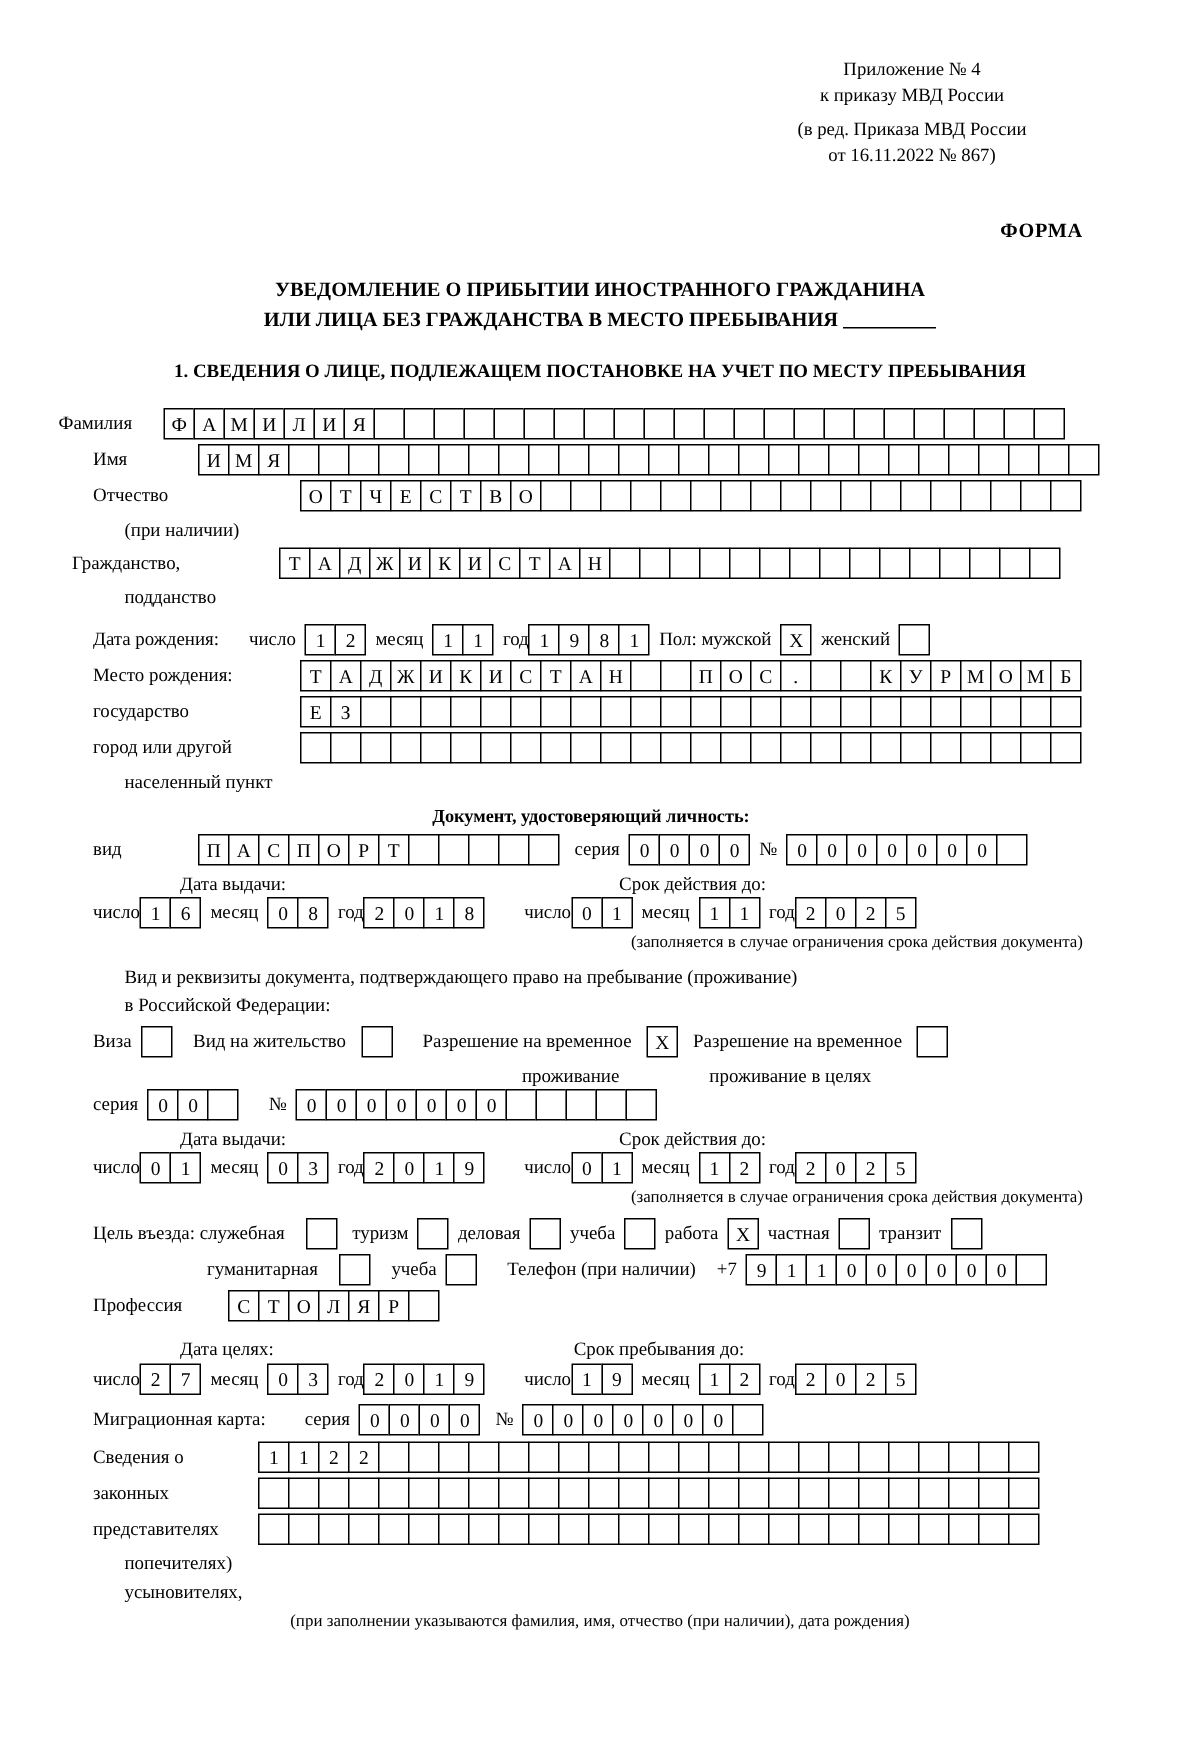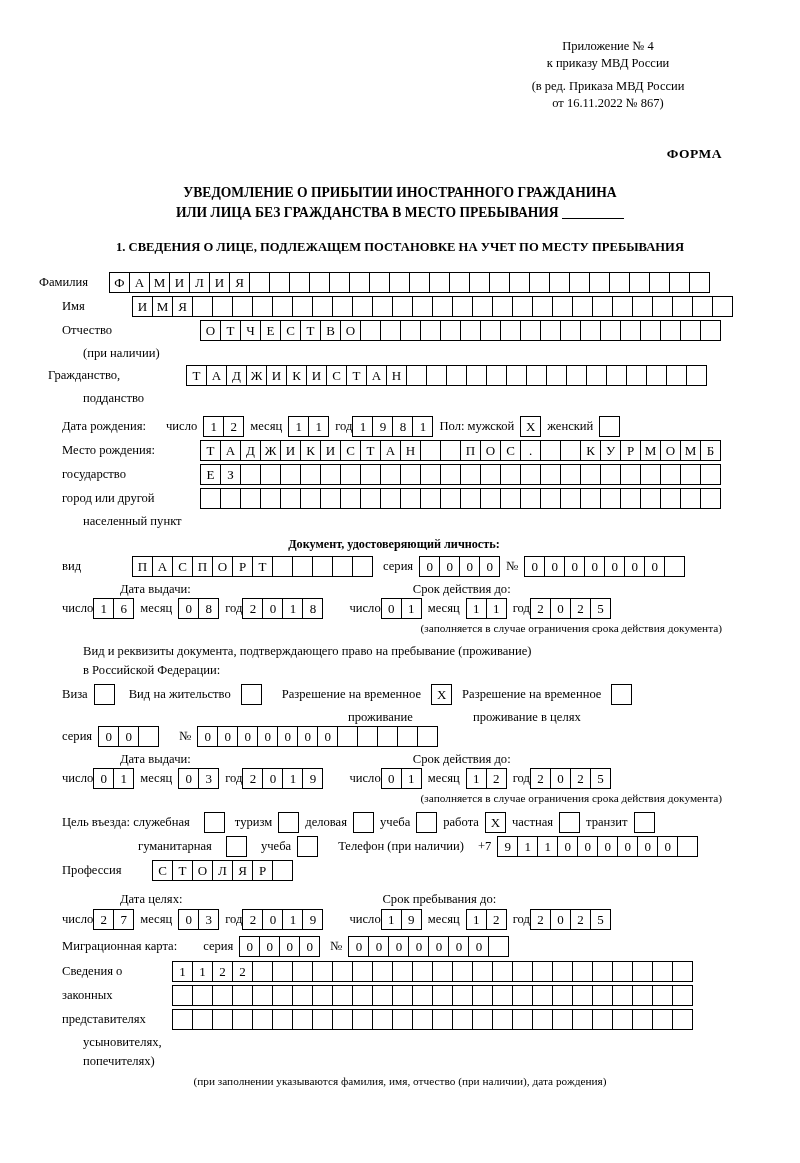--- a/index.html
+++ b/index.html
@@ -816,19 +816,19 @@
           <div class="bx"></div>
           <div class="bx"></div>
           <div class="bx"></div>
           <div class="bx"></div>
           <div class="bx"></div>
           <div class="bx"></div>
           <div class="bx"></div>
           <div class="bx"></div>
         </div>
     </div>
+    <div class="sub-lines">попечителях)</div>
     <div class="sub-lines">усыновителях,</div>
-    <div class="sub-lines">попечителях)</div>
 
     <div style="text-align:center;margin-top:4px;" class="footnote">(при заполнении указываются фамилия, имя, отчество (при наличии), дата рождения)</div>
 
   </div>
 </div>
 
 </body></html>

